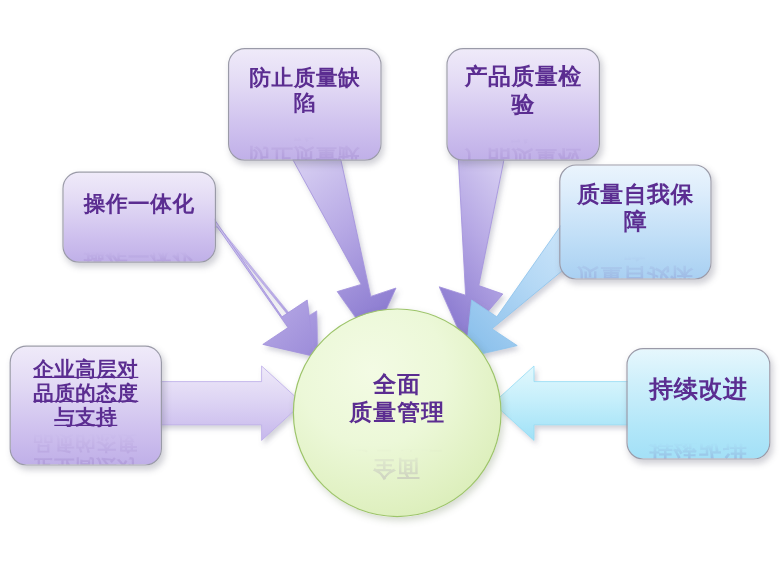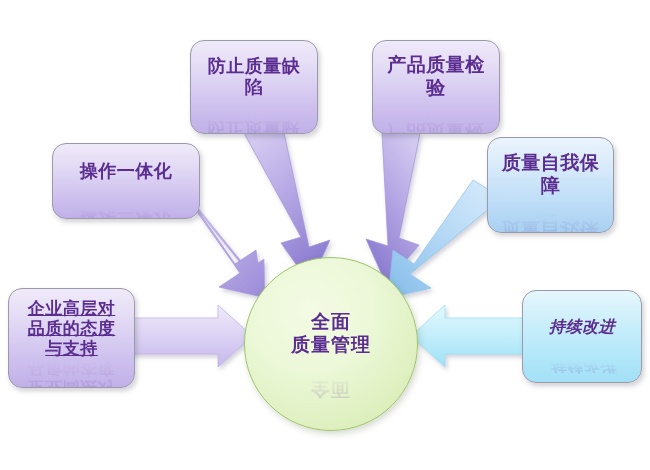--- a/index.html
+++ b/index.html
@@ -228,48 +228,48 @@
 
     <div class="node skin-purple" style="left: 345px; top: 40px; width: 128px; height: 94px; margin-left: 27px;">
       <div class="inner" style="font-size: 19px;">
         <span class="label">产品质量检
 验</span>
         <span class="reflect" aria-hidden="true">产品质量检
 验</span>
       </div>
     </div>
 
-    <div class="node skin-purple" style="left: 52px; top: 143px; width: 148px; height: 76px;">
+    <div class="node skin-purple" style="left: 52px; top: 143px; width: 128px; height: 76px;">
       <div class="inner" style="font-size: 18px;">
         <span class="label">操作一体化</span>
         <span class="reflect" aria-hidden="true">操作一体化</span>
       </div>
     </div>
 
-    <div class="node skin-blue" style="left: 487px; top: 137px; width: 127px; height: 96px;">
+    <div class="node skin-blue" style="left: 466px; top: 137px; width: 127px; height: 96px;">
       <div class="inner" style="font-size: 19px;">
         <span class="label">质量自我保
 障</span>
         <span class="reflect" aria-hidden="true">质量自我保
 障</span>
       </div>
     </div>
 
     <div class="node skin-purple" style="left: 8px; top: 288px; width: 127px; height: 100px;">
       <div class="inner" style="font-size: 17px; text-decoration: underline;">
         <span class="label">企业高层对
 品质的态度
 与支持</span>
         <span class="reflect" aria-hidden="true">企业高层对
 品质的态度
 与支持</span>
       </div>
     </div>
 
     <div class="node skin-cyan" style="left: 522px; top: 290px; width: 120px; height: 93px;">
-      <div class="inner" style="font-size: 16px; font-style: italic;">
+      <div class="inner" style="font-size: 20px;">
         <span class="label">持续改进</span>
         <span class="reflect" aria-hidden="true">持续改进</span>
       </div>
     </div>
 
   </div>
 </div>
 
 </body></html>

